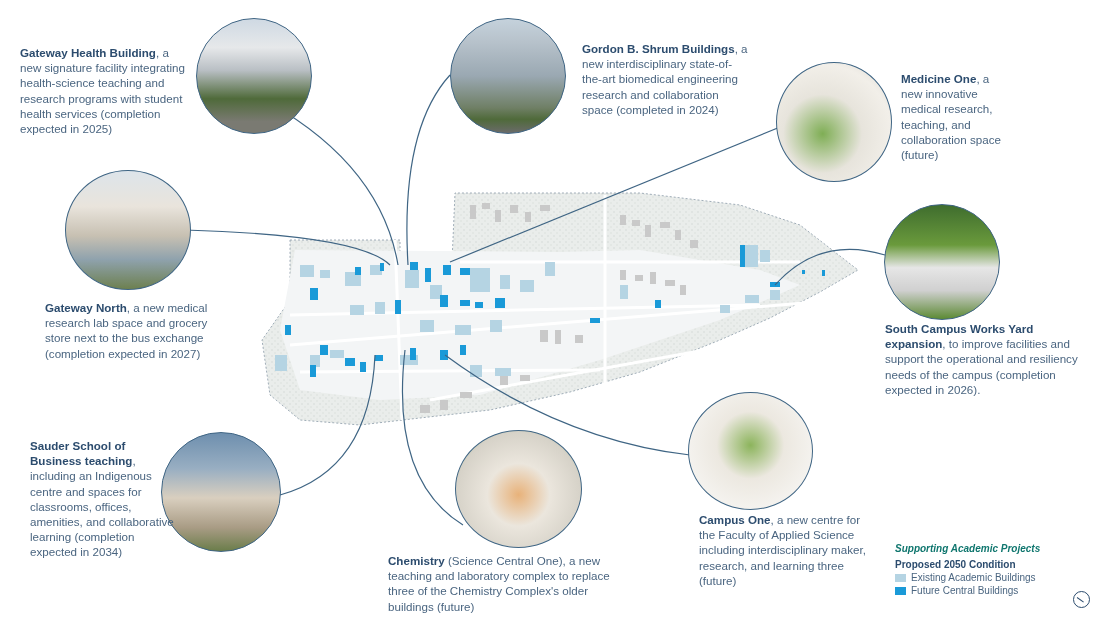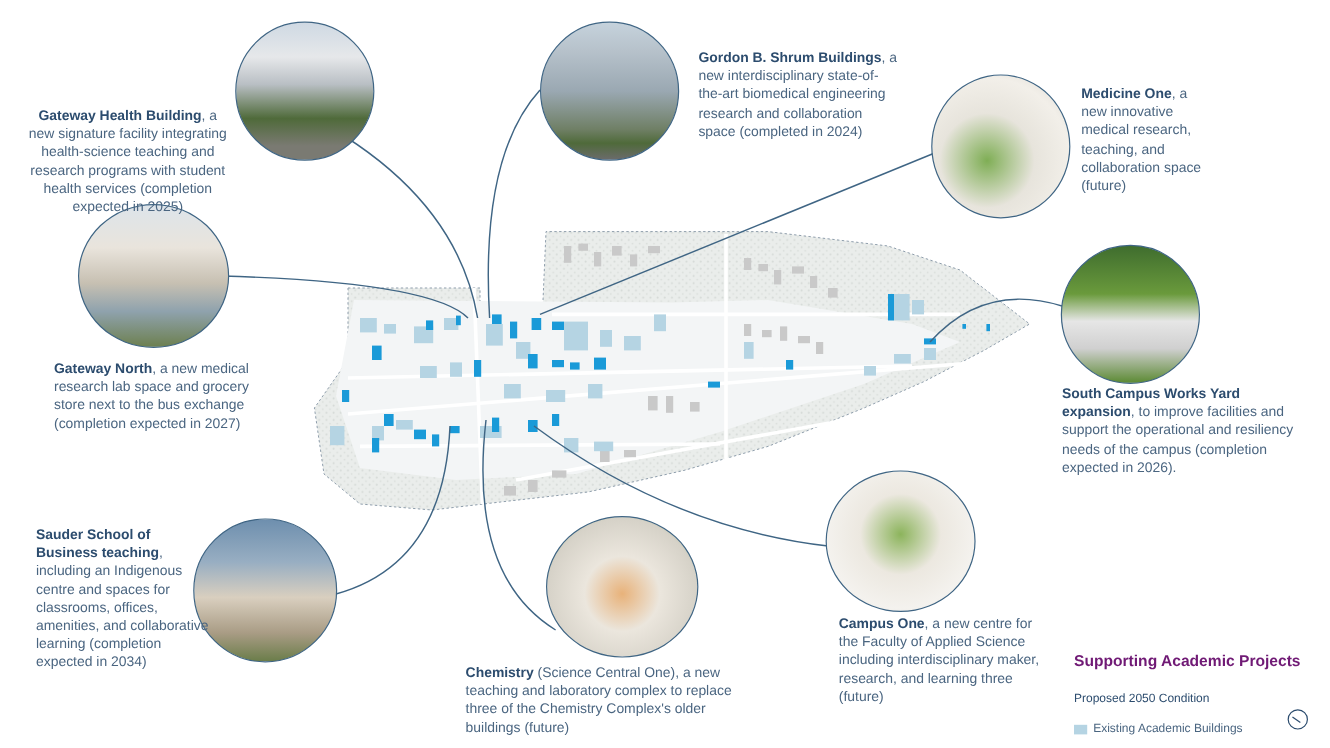--- a/index.html
+++ b/index.html
@@ -1,25 +1,25 @@
 <!DOCTYPE html>
 <html><head>
 <meta charset="utf-8">
 <style>
   html,body{margin:0;padding:0;background:#fff;}
   body{width:1108px;height:623px;position:relative;overflow:hidden;font-family:"Liberation Sans",sans-serif;color:#3b5a78;}
   .callout{position:absolute;font-size:11.6px;line-height:15.2px;color:#4a6580;}
   .callout b{color:#2c4c6e;font-weight:bold;}
-  .right{text-align:center;margin-top:44px;}
+  .right{text-align:left;}
   .photo{position:absolute;border-radius:50%;border:1.5px solid #3f6584;overflow:hidden;box-sizing:border-box;}
   svg.layer{position:absolute;left:0;top:0;}
   .legend{position:absolute;left:895px;top:543px;}
-  .legend .title{font-size:13px;font-weight:bold;color:#701a75;}
-  .legend .sub{font-size:10px;font-weight:normal;color:#2c4c6e;margin-top:19px;}
-  .legend .row{font-size:10px;color:#4a6580;display:flex;align-items:center;margin-top:14px;}
+  .legend .title{font-size:10px;font-weight:bold;color:#0f766e;font-style:italic;}
+  .legend .sub{font-size:10px;font-weight:bold;color:#2c4c6e;margin-top:5px;}
+  .legend .row{font-size:10px;color:#4a6580;display:flex;align-items:center;margin-top:2px;}
   .legend .sw{width:11px;height:8px;margin-right:5px;display:inline-block;}
   .north{position:absolute;left:1073px;top:591px;width:17px;height:17px;border:1.2px solid #2c4c6e;border-radius:50%;box-sizing:border-box;}
   .north:after{content:"";position:absolute;left:3px;top:5px;width:8px;height:1.2px;background:#2c4c6e;transform:rotate(35deg);transform-origin:left;}
 </style>
 </head>
 <body>
 
 <svg class="layer" width="1108" height="623">
   <defs>
     <pattern id="trees" width="6" height="6" patternUnits="userSpaceOnUse">

